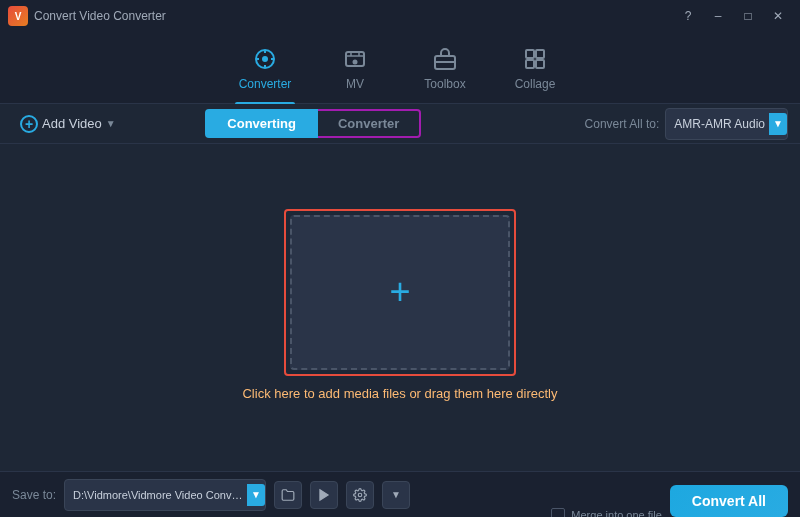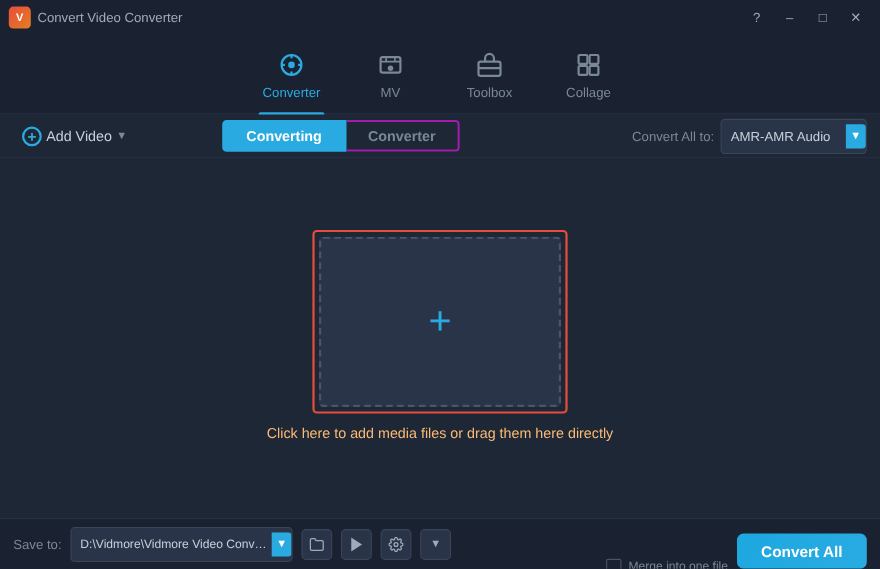--- a/index.html
+++ b/index.html
@@ -188,21 +188,21 @@
     .format-select {
       display: flex;
       align-items: center;
       background: #2a3448;
       border: 1px solid #3a4558;
       border-radius: 4px;
       padding: 4px 8px;
       font-size: 12px;
       color: #c8d0dc;
       cursor: pointer;
-      gap: 14px;
+      gap: 4px;
     }
     .format-arrow {
       background: #29abe2;
       color: white;
       width: 18px;
       height: 22px;
       display: flex;
       align-items: center;
       justify-content: center;
       border-radius: 0 3px 3px 0;

